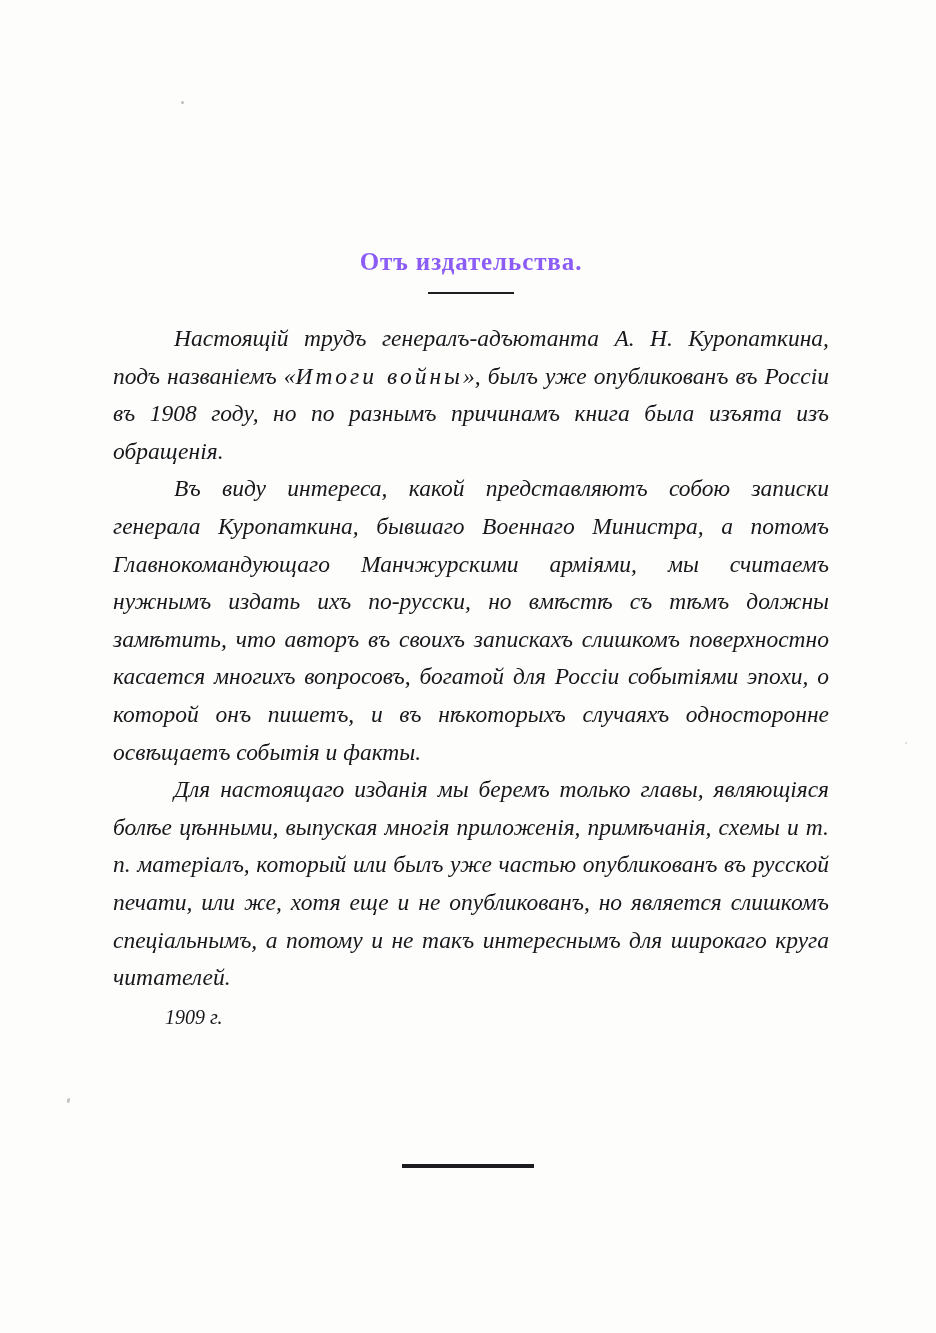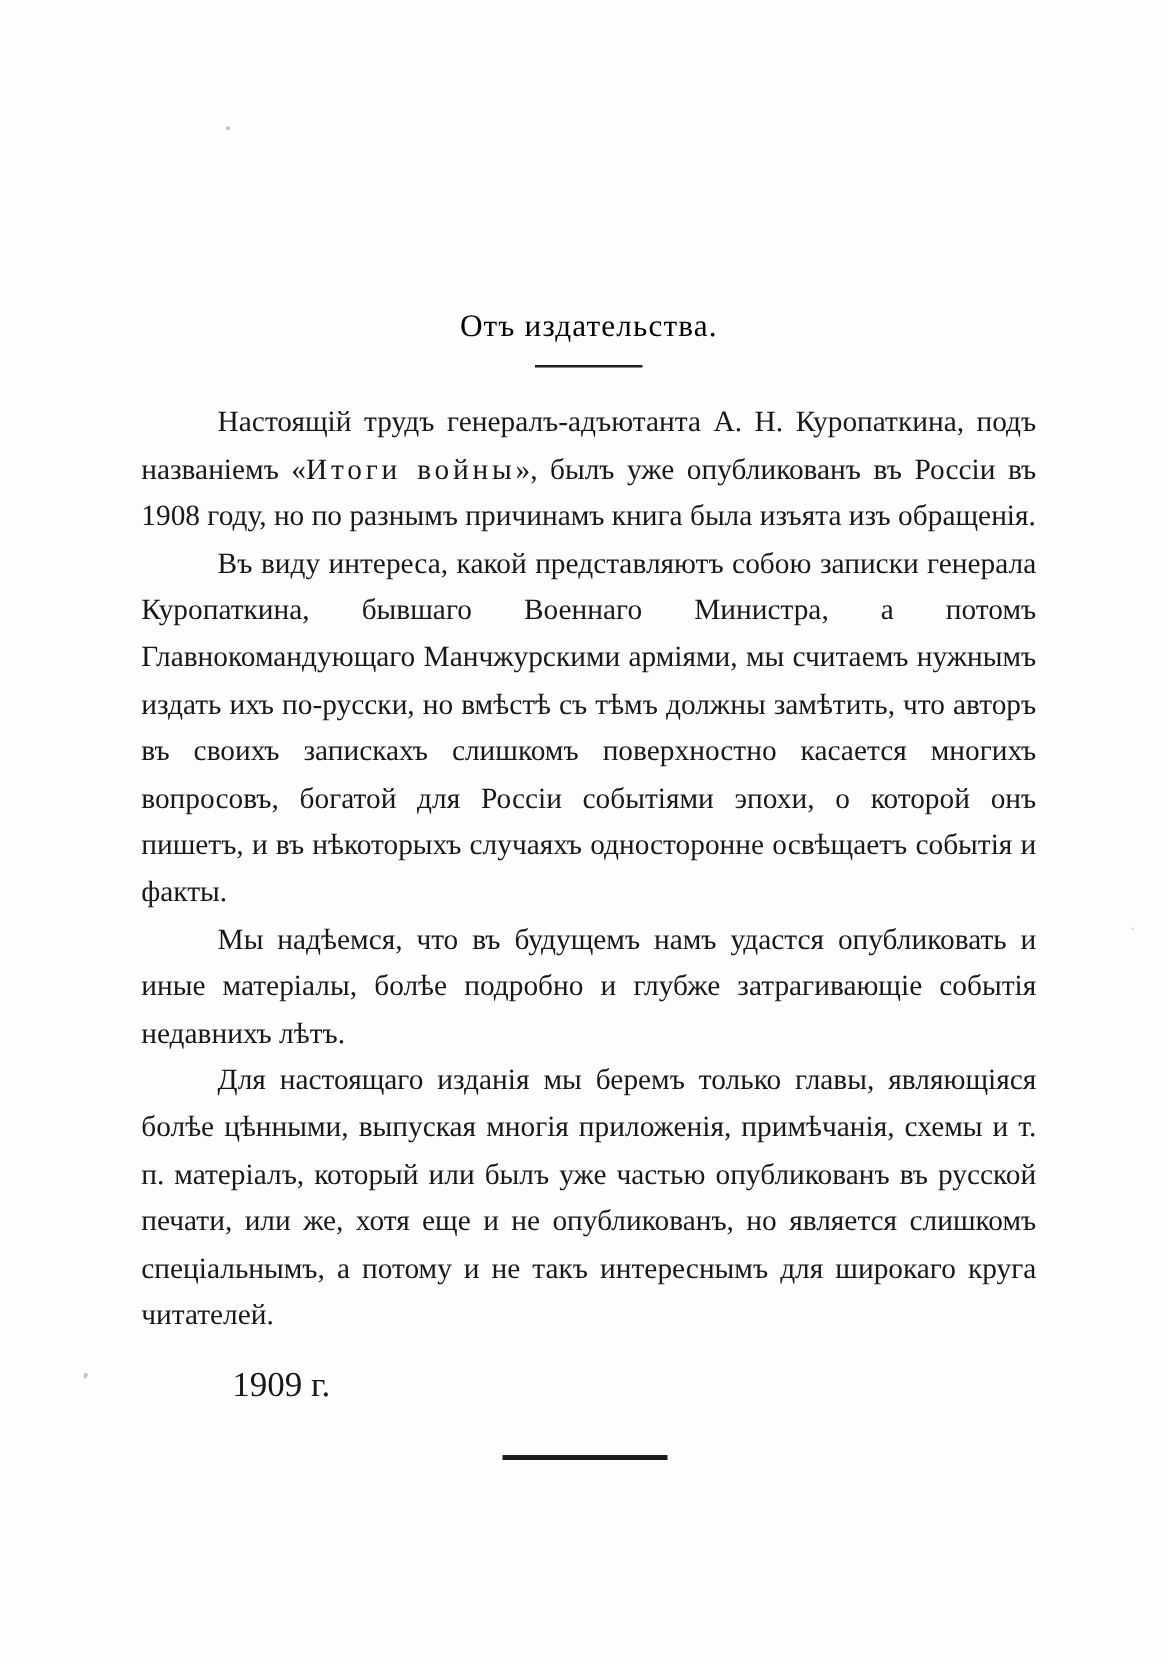--- a/index.html
+++ b/index.html
@@ -36,50 +36,51 @@
   .content {
     position: absolute;
     left: 113px;
     top: 248px;
     width: 716px;
   }
 
   h1.doc-title {
     margin: 0;
     font-size: 25px;
-    font-weight: normal;
+    font-weight: bold;
     text-align: center;
     letter-spacing: 0.9px;
-    color: #000000;
+    color: #8b5cf6;
   }
   .title-rule {
     width: 86px;
     height: 2px;
     background: #1d1d22;
     margin: 16px auto 0 auto;
   }
 
   .body-text {
     margin-top: 26px;
     font-size: 23.5px;
     line-height: 37.6px;
     text-align: justify;
     text-justify: inter-word;
     color: #17171c;
+    font-style: italic;
   }
   .body-text p {
     margin: 0;
     text-indent: 2.6em;
   }
   .spaced {
     letter-spacing: 3px;
   }
   .year {
-    margin-top: 18px;
-    font-size: 28px;
+    margin-top: 2px;
+    font-size: 20px;
     line-height: 37.6px;
     text-indent: 2.6em;
   }
 
   .bottom-rule {
     position: absolute;
     left: 50%;
     transform: translateX(-50%);
     top: 1164px;
     width: 132px;
@@ -99,21 +100,20 @@
   <div class="content">
 
     <h1 class="doc-title">Отъ издательства.</h1>
     <div class="title-rule"></div>
 
     <div class="body-text">
       <p>
         <span>Настоящій трудъ генералъ-адъютанта А. Н. Куропаткина, подъ названіемъ «</span><span class="spaced">Итоги войны</span><span>», былъ уже опубликованъ въ Россіи въ 1908 году, но по разнымъ причинамъ книга была изъята изъ обращенія.</span>
       </p>
       <p>Въ виду интереса, какой представляютъ собою записки генерала Куропаткина, бывшаго Военнаго Министра, а потомъ Главнокомандующаго Манчжурскими арміями, мы считаемъ нужнымъ издать ихъ по-русски, но вмѣстѣ съ тѣмъ должны замѣтить, что авторъ въ своихъ запискахъ слишкомъ поверхностно касается многихъ вопросовъ, богатой для Россіи событіями эпохи, о которой онъ пишетъ, и въ нѣкоторыхъ случаяхъ односторонне освѣщаетъ событія и факты.</p>
-      <p>Мы надѣемся, что въ будущемъ намъ удастся опубликовать и иные матеріалы, болѣе подробно и глубже затрагивающіе событія недавнихъ лѣтъ.</p>
       <p>Для настоящаго изданія мы беремъ только главы, являющіяся болѣе цѣнными, выпуская многія приложенія, примѣчанія, схемы и т. п. матеріалъ, который или былъ уже частью опубликованъ въ русской печати, или же, хотя еще и не опубликованъ, но является слишкомъ спеціальнымъ, а потому и не такъ интереснымъ для широкаго круга читателей.</p>
       <div class="year">1909 г.</div>
     </div>
 
   </div>
 
   <div class="bottom-rule"></div>
 </div>
 
 </body></html>

